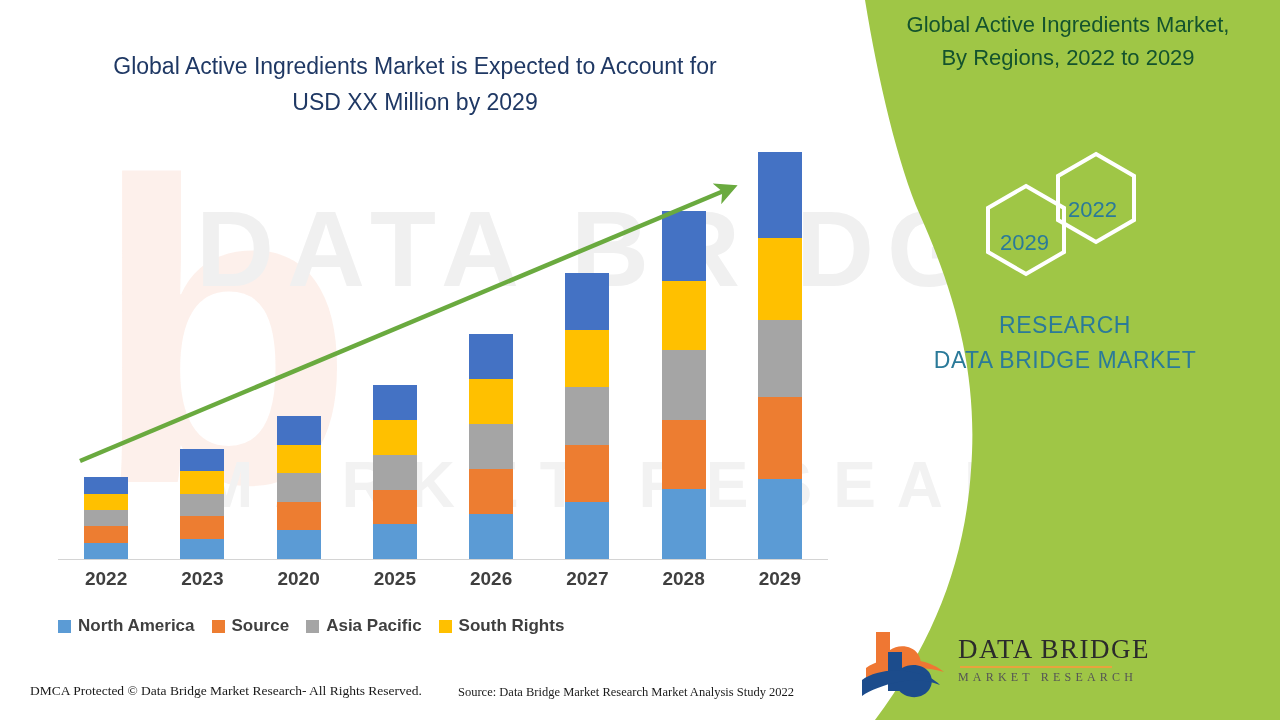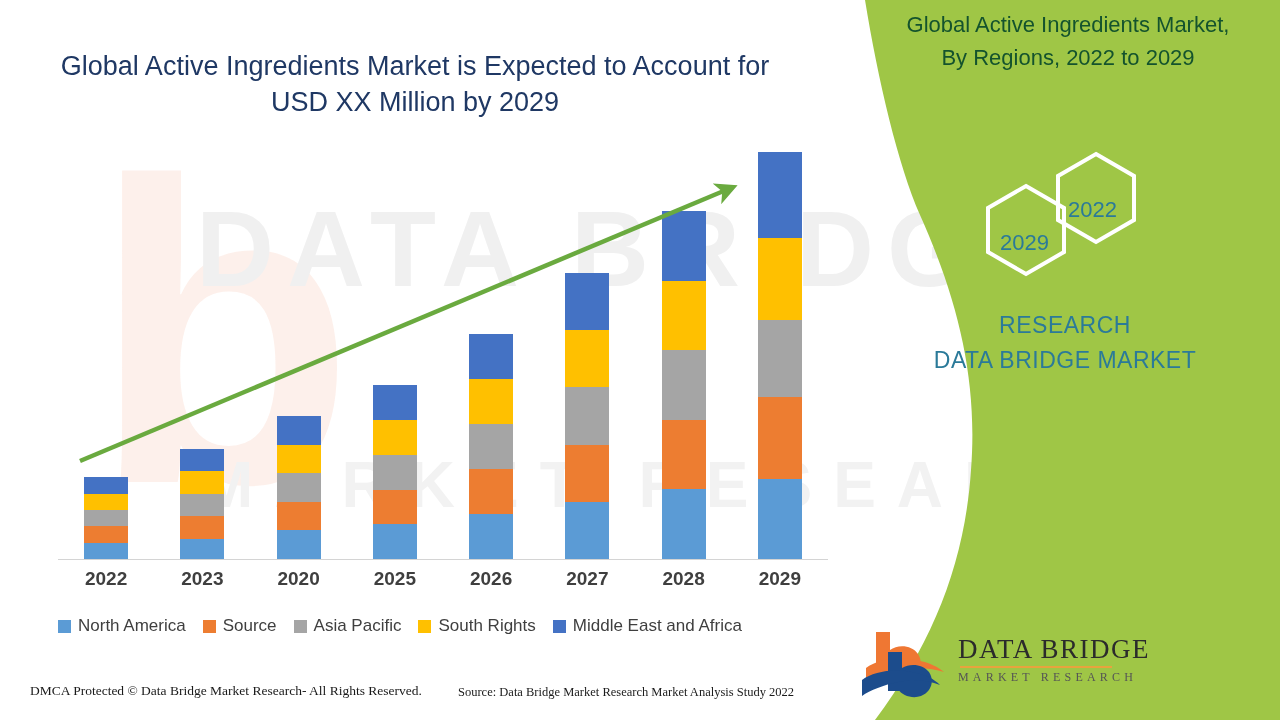--- a/index.html
+++ b/index.html
@@ -64,21 +64,21 @@
     width: 860px;
     height: 720px;
     z-index: 2;
   }
   .chart-title {
     position: absolute;
     left: 60px;
     top: 48px;
     width: 710px;
     text-align: center;
-    font-size: 27px;
+    font-size: 23px;
     font-weight: normal;
     line-height: 36px;
     color: #1f3864;
   }
 
   .plot {
     position: absolute;
     left: 58px;
     top: 150px;
     width: 770px;
@@ -158,21 +158,21 @@
     align-items: center;
     gap: 7px;
   }
   .legend-swatch {
     width: 13px;
     height: 13px;
     flex: none;
   }
   .legend-label {
     font-size: 17px;
-    font-weight: normal;
+    font-weight: bold;
     color: #3f3f3f;
     white-space: nowrap;
   }
 
   
   .footer {
     position: absolute;
     left: 0;
     top: 683px;
     width: 860px;
@@ -413,24 +413,20 @@
           <span class="legend-swatch" style="background: rgb(237, 125, 49);"></span>
           <span class="legend-label">Source</span>
         </div>
         <div class="legend-item">
           <span class="legend-swatch" style="background: rgb(165, 165, 165);"></span>
           <span class="legend-label">Asia Pacific</span>
         </div>
         <div class="legend-item">
           <span class="legend-swatch" style="background: rgb(255, 192, 0);"></span>
           <span class="legend-label">South Rights</span>
-        </div>
-        <div class="legend-item">
-          <span class="legend-swatch" style="background: rgb(68, 114, 196);"></span>
-          <span class="legend-label">Middle East and Africa</span>
         </div>
       </div>
 
     <div class="footer">
       <div class="footer-left">DMCA Protected © Data Bridge Market Research- All Rights Reserved.</div>
       <div class="footer-right">Source: Data Bridge Market Research Market Analysis Study 2022</div>
     </div>
   </div>
 
   <div class="panel">

